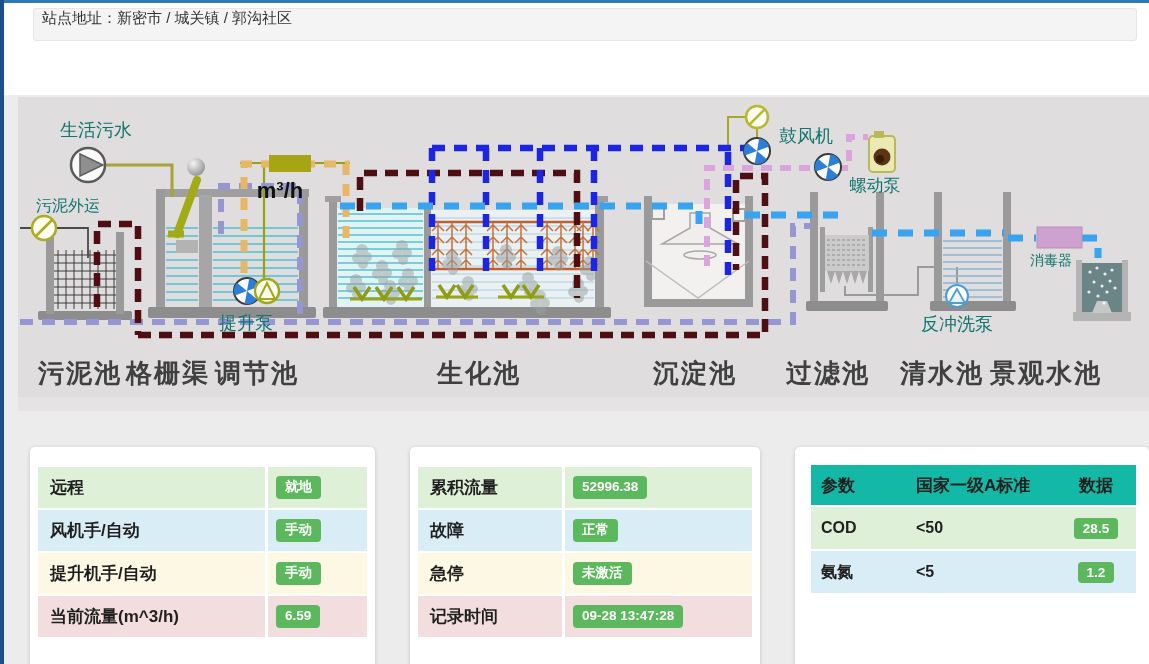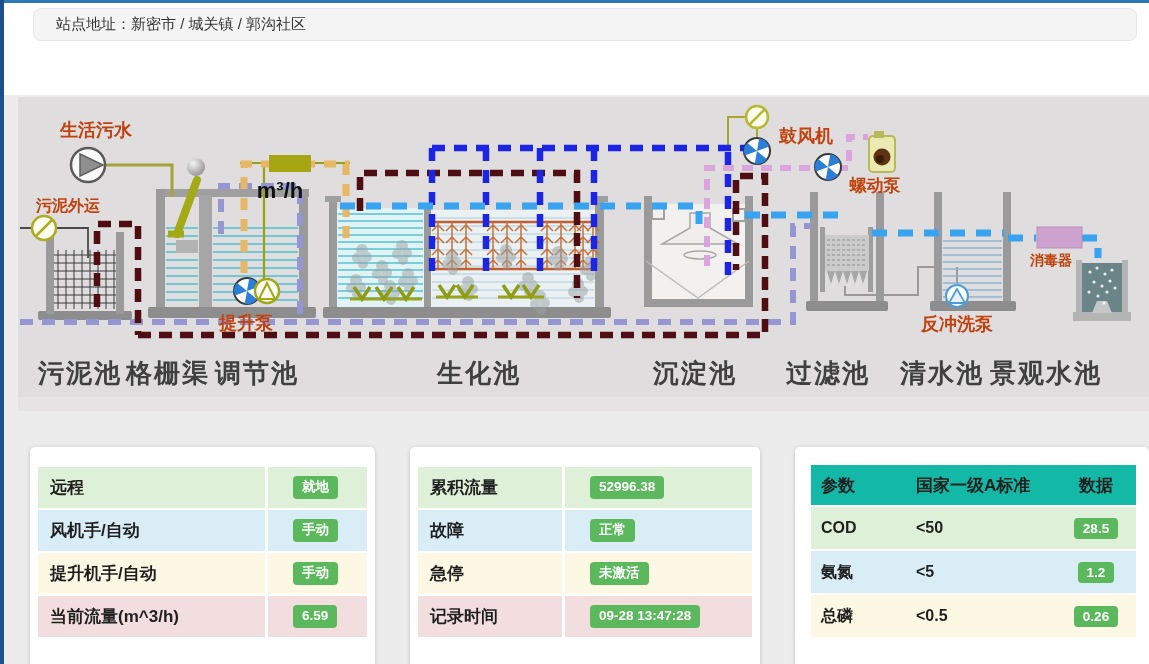--- a/index.html
+++ b/index.html
@@ -1,43 +1,43 @@
 <!DOCTYPE html>
 <html><head>
 <meta charset="utf-8">
 <style>
   html,body{margin:0;padding:0}
   body{width:1149px;height:664px;position:relative;overflow:hidden;background:#fff;
        font-family:"Liberation Sans","DejaVu Sans",sans-serif;}
   .top-accent{position:absolute;top:0;left:0;right:0;height:3px;background:#2e78b8;z-index:40}
   .left-accent{position:absolute;top:0;left:0;width:4px;bottom:0;background:#1d4f8c;z-index:40}
   .breadcrumb{position:absolute;left:33px;top:8px;width:1104px;height:33px;background:#f4f4f4;
-      border:1px solid #e6e6e6;border-radius:8px;display:flex;align-items:center;padding-left:22px;
+      border:1px solid #e6e6e6;border-radius:3px;display:flex;align-items:flex-start;padding-left:8px;
       box-sizing:border-box;font-size:15px;color:#333;z-index:5}
   .lower-bg{position:absolute;left:4px;top:95px;right:0;bottom:0;background:#ececec}
   .diagram-panel{position:absolute;left:18px;top:97px;width:1131px;height:300px;background:#dfdddd}
   .diagram-strip{position:absolute;left:18px;top:397px;width:1131px;height:14px;background:#e5e3e3}
   svg.diagram{position:absolute;left:0;top:0;z-index:10;pointer-events:none}
-  .dlabel{position:absolute;transform:translateX(-50%);font-weight:bold;color:#c2410c;
+  .dlabel{position:absolute;transform:translateX(-50%);font-weight:normal;color:#0f766e;
       white-space:nowrap;z-index:15}
   .fs18{font-size:18px}.fs17{font-size:17px}.fs16{font-size:16px}.fs14{font-size:14px}
   .unit-label{font-size:22px;color:#101010}
   .tank-label{font-size:26px;letter-spacing:2px;color:#404040;font-weight:bold}
   .card{position:absolute;top:447px;height:238px;background:#fff;border-radius:5px;
       box-shadow:0 1px 4px rgba(0,0,0,.18);z-index:20;box-sizing:border-box}
   .card1{left:30px;width:345px;padding:20px 8px 0 8px}
   .card2{left:410px;width:350px;padding:20px 8px 0 8px}
   .card3{left:795px;width:354px;padding:18px 13px 0 16px}
   .kv-row{display:flex;align-items:stretch;height:41px;margin-bottom:2px;font-weight:bold;
       font-size:17px;color:#1f1f1f}
   .tone-success{background:#dff0d8}.tone-info{background:#d9edf7}
   .tone-warning{background:#fcf8e3}.tone-danger{background:#f2dede}
   .kv-label{padding-left:12px;box-sizing:border-box;display:flex;align-items:center}
   .card1 .kv-label{width:227px}.card2 .kv-label{width:144px}
-  .kv-value{flex:1;display:flex;align-items:center;padding-left:25px;border-left:3px solid #fff}
+  .kv-value{flex:1;display:flex;align-items:center;padding-left:8px;border-left:3px solid #fff}
   .badge{background:#5cb85c;color:#fff;font-size:13.5px;font-weight:bold;padding:3px 9px;
       border-radius:4px;line-height:1.25;white-space:nowrap}
   .q-row{display:flex;align-items:center;height:42px;margin-bottom:2px;font-size:16px;
       font-weight:bold;color:#1f1f1f}
   .q-head{background:#14b8a6;font-size:17px;height:40px}
   .q-c1{width:105px;padding-left:10px;box-sizing:border-box}
   .q-c2{width:140px;text-align:left}
   .q-c3{flex:1;text-align:center}
 </style>
 </head>
@@ -339,18 +339,13 @@
   <div class="q-row tone-success">
     <div class="q-c1">COD</div>
     <div class="q-c2">&lt;50</div>
     <div class="q-c3"><span class="badge">28.5</span></div>
   </div>
   <div class="q-row tone-info">
     <div class="q-c1">氨氮</div>
     <div class="q-c2">&lt;5</div>
     <div class="q-c3"><span class="badge">1.2</span></div>
   </div>
-  <div class="q-row tone-warning">
-    <div class="q-c1">总磷</div>
-    <div class="q-c2">&lt;0.5</div>
-    <div class="q-c3"><span class="badge">0.26</span></div>
-  </div>
 </div>
 
 </body></html>

